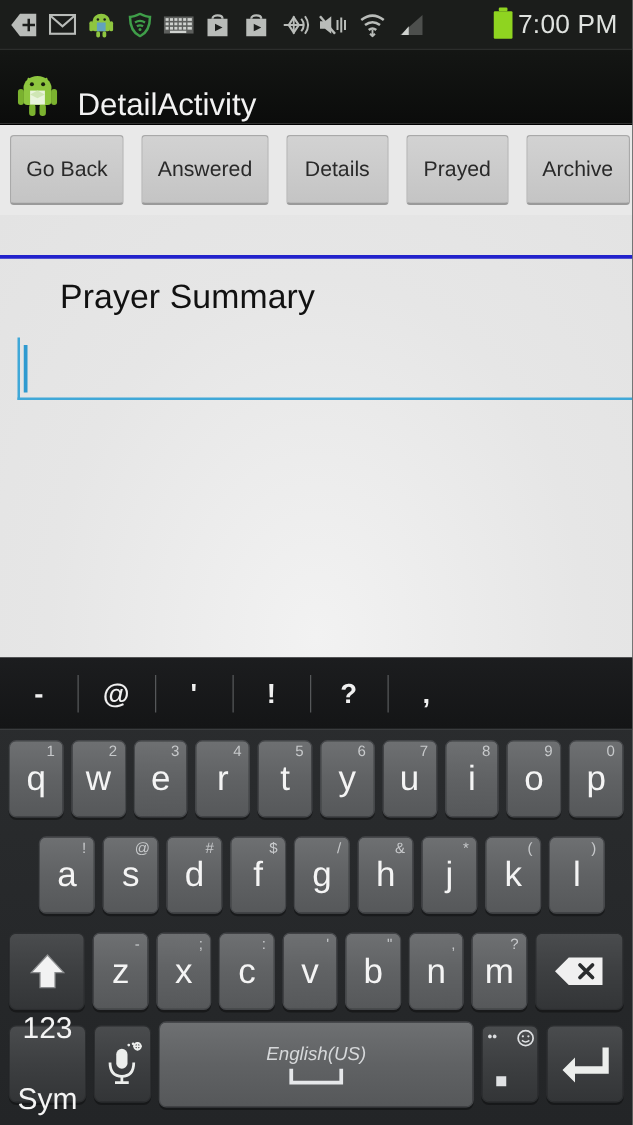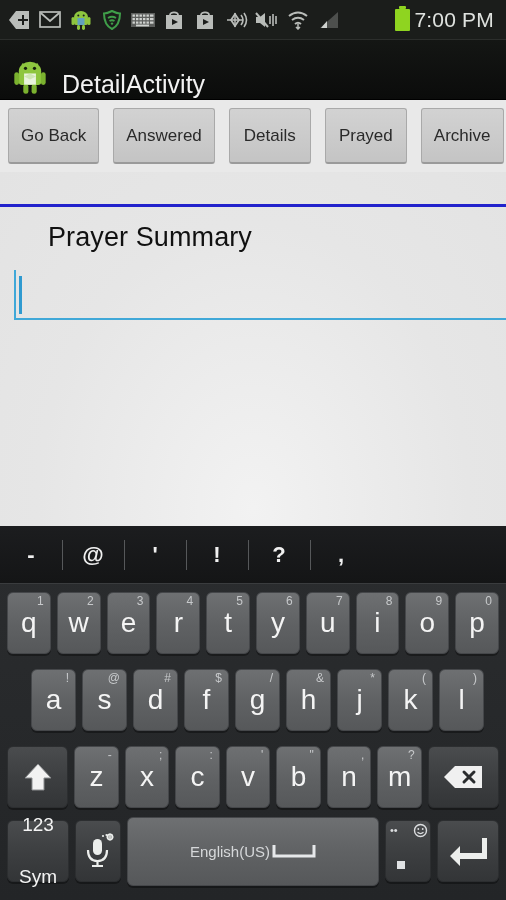--- a/index.html
+++ b/index.html
@@ -169,24 +169,24 @@
     top: 1px; right: 6px;
     font-size: 12px;
     color: #c7c9cb;
     font-weight: normal;
   }
   .letter-key { width: 45px; }
   .row2 { padding-left: 28px; }
   .row3-shift { width: 62px; }
   .row3-back { width: 72px; }
   .krow4 { height: 72px; }
-  .k-sym { width: 62px; height: 62px; font-size: 19px; line-height: 1.05;
+  .k-sym { width: 62px; height: 62px; font-size: 24px; line-height: 1.05;
            flex-direction: column; text-align:center;gap:32px; }
   .k-mic { width: 46px; height: 62px; }
-  .k-space { flex: 1; height: 69px; flex-direction: row; gap: 2px; }
+  .k-space { flex: 1; height: 69px; flex-direction: column; gap: 2px; font-style: italic; }
   .k-space .sp-label { font-size: 15px; color: #d6d8da; }
   .k-period { width: 46px; height: 62px; position: relative; }
   .k-enter { width: 62px; height: 62px; }
   .mini-dot { position:absolute; left:11px; bottom:12px; width:8px; height:8px; background:#e0e2e4; }
   .smiley { position:absolute; top:3px; right:4px; font-size:13px; color:#dcdee0; }
 </style>
 </head>
 <body>
 
 <div id="screen">

